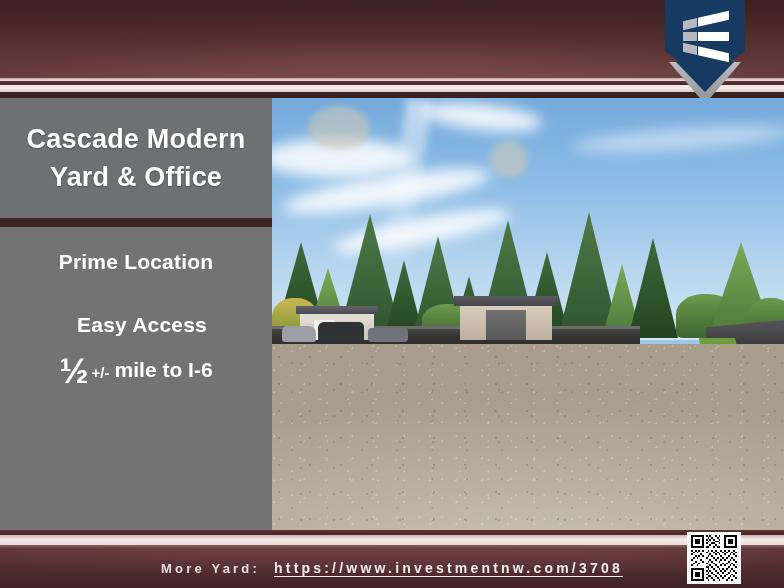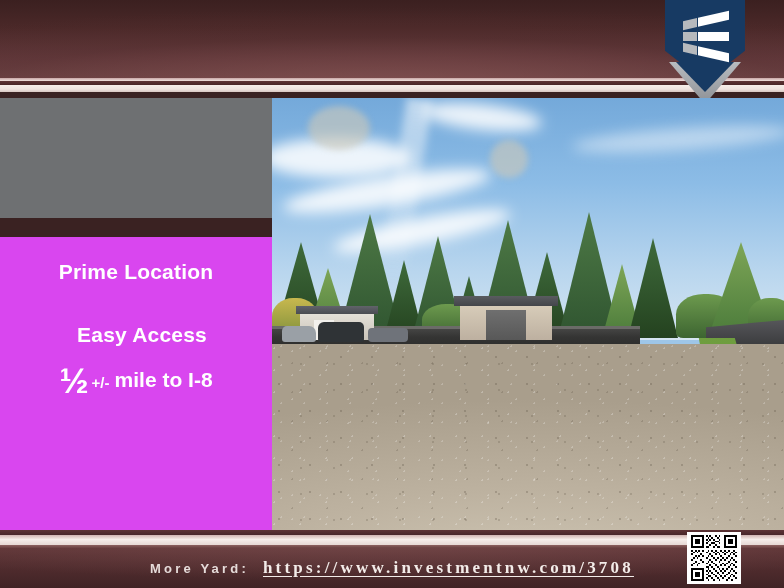--- a/index.html
+++ b/index.html
@@ -127,21 +127,21 @@
   
   .titlebox{position:absolute;left:0;top:98px;width:272px;height:120px;
             background:#6e7072;display:flex;flex-direction:column;
             align-items:center;justify-content:center;}
   .titlebox .t-line{color:#ffffff;font-weight:bold;font-size:27px;
             line-height:1.42;letter-spacing:.2px;text-align:center;
             text-shadow:0 1px 2px rgba(0,0,0,.28);}
 
   
   .navy{position:absolute;left:0;top:227px;width:272px;height:303px;
-        background:#d946ef;color:#fff;margin-top:10px;}
+        background:#737373;color:#fff;}
   .prime{position:absolute;left:0;top:23px;width:272px;text-align:center;
          font-size:21px;font-weight:bold;letter-spacing:.2px;}
   .easy{position:absolute;left:0;top:86px;width:284px;text-align:center;
         font-size:21px;font-weight:bold;letter-spacing:.2px;}
   .dist{position:absolute;left:0;width:272px;text-align:center;
         white-space:nowrap;}
   .d1{top:124px;}
   .d2{top:174px;}
   .num{font-size:36px;font-weight:bold;vertical-align:-3px;}
   .num-small{font-size:35px;font-weight:bold;vertical-align:-3px;}
@@ -157,22 +157,22 @@
         background:linear-gradient(180deg,#f7efec,#e6d8d4);}
   .b-s4{position:absolute;left:0;top:545px;width:784px;height:3px;
         background:linear-gradient(180deg,#8d6160,#6a4242);}
   .footer{position:absolute;left:0;top:548px;width:784px;height:40px;
           background:
             radial-gradient(120% 180% at 50% -30%, rgba(150,100,100,.45) 0%, rgba(0,0,0,0) 62%),
             linear-gradient(180deg,#5c3335 0%,#4e2b2d 55%,#402325 100%);}
   .foot-inner{position:absolute;left:0;top:0;width:784px;height:40px;
           display:flex;align-items:center;justify-content:center;gap:14px;}
   .more{color:#e6dcda;font-size:13px;font-weight:bold;letter-spacing:3.2px;}
-  .url{color:#f3ece9;font-size:17px;font-weight:bold;letter-spacing:3.2px;
-       text-decoration:underline;text-underline-offset:3px;font-family:Liberation Serif, serif;}
+  .url{color:#f3ece9;font-size:14px;font-weight:bold;letter-spacing:3.2px;
+       text-decoration:underline;text-underline-offset:3px;}
 
   
   .qr{position:absolute;left:687px;top:532px;width:54px;height:52px;
       background:#fff;padding:3px;box-sizing:border-box;}
   .qr svg{display:block;width:100%;height:100%;}
 </style>
 </head>
 <body>
 
 <div class="slide">
@@ -248,28 +248,30 @@
     <div class="gravel"></div>
     <div class="gravel-tex"></div>
 
     <div class="veh v1"></div>
     <div class="veh v2"></div>
     <div class="veh v3"></div>
 
   </div>
 
   <div class="titlebox">
+    <div class="t-line">Cascade Modern</div>
+    <div class="t-line">Yard &amp; Office</div>
   </div>
 
   <div class="navy">
     <div class="prime">Prime Location</div>
     <div class="easy">Easy Access</div>
 
     <div class="dist d1">
-      <span class="num-small">½</span><span class="pm">+/-</span><span class="dtxt">mile to I-8</span>
+      <span class="num-small">½</span><span class="pm">+/-</span><span class="dtxt">mile to I-6</span>
     </div>
 
   </div>
 
   <div class="b-s1"></div>
   <div class="b-s2"></div>
   <div class="b-s3"></div>
   <div class="b-s4"></div>
 
   <div class="footer">

